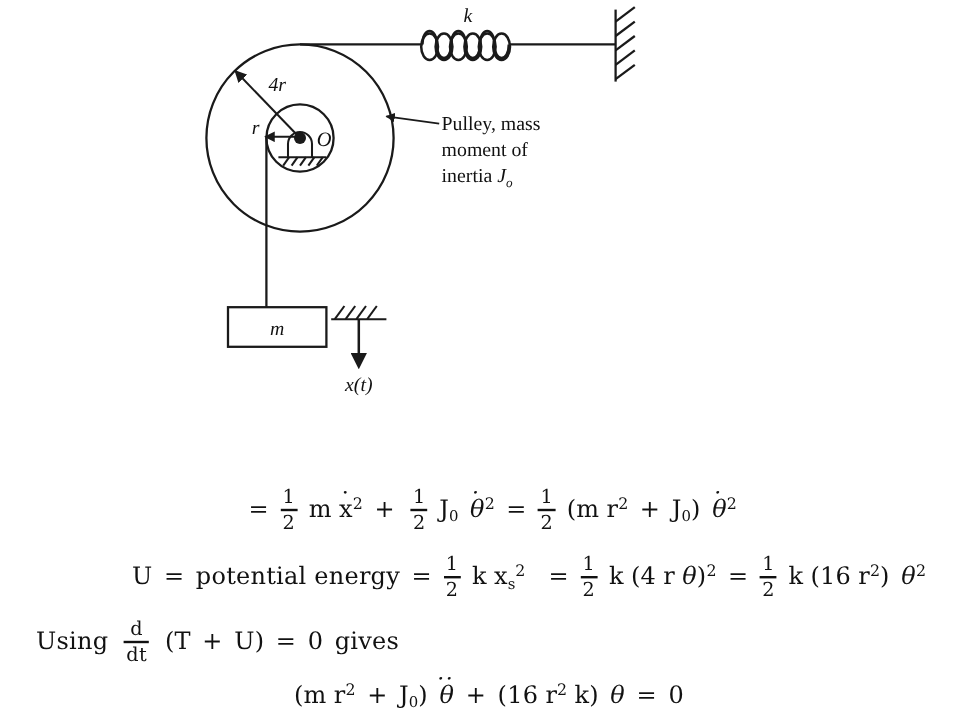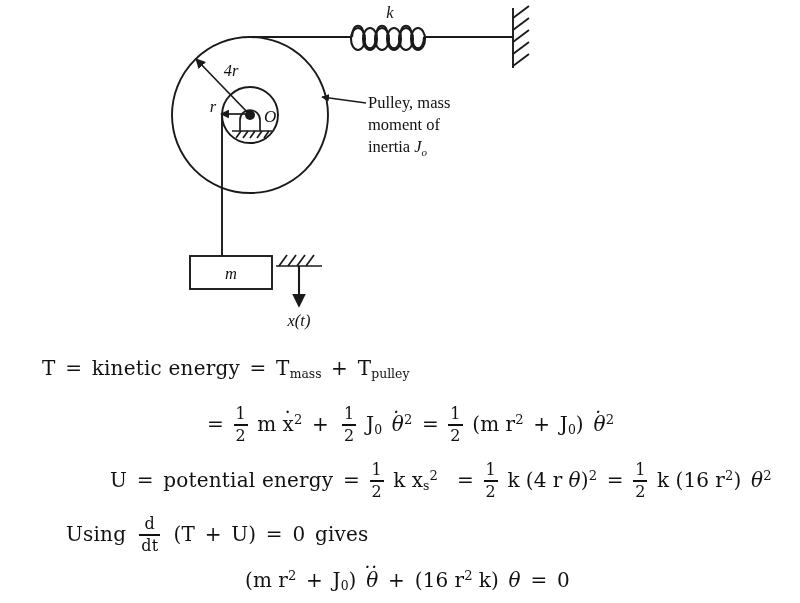--- a/index.html
+++ b/index.html
@@ -198,33 +198,30 @@
 
     <text class="lbl lbl-italic" x="390" y="18" font-size="16.5" text-anchor="middle">k</text>
 
     <text class="lbl" x="368" y="108" font-size="16.5">Pulley, mass</text>
     <text class="lbl" x="368" y="130" font-size="16.5">moment of</text>
     <text class="lbl" x="368" y="152" font-size="16.5">inertia <tspan class="lbl-italic">J</tspan><tspan class="lbl-italic" font-size="11" dy="4">o</tspan></text>
   </svg>
 
   <div class="eqblock">
 
-    <div class="eqline" style="left:42px; top:12px;">
-      <span>T</span><span class="spw"></span><span>=</span><span class="spw"></span><span>kinetic energy</span><span class="spw"></span><span>=</span><span class="spw"></span><span>T</span><span class="sub">mass</span><span class="spw"></span><span>+</span><span class="spw"></span><span>T</span><span class="sub">pulley</span>
-    </div>
 
     <div class="eqline" style="left:207px; top:60px;">
       <span>=</span><span class="sp"></span><span class="frac"><span class="num">1</span><span class="bar"></span><span class="den">2</span></span><span class="sp"></span><span>m</span><span class="sp"></span><span class="dotwrap"><span class="dots">·</span><span>x</span></span><span class="sup">2</span><span class="spw"></span><span>+</span><span class="spw"></span><span class="frac"><span class="num">1</span><span class="bar"></span><span class="den">2</span></span><span class="sp"></span><span>J</span><span class="sub">0</span><span class="spw"></span><span class="dotwrap offR it"><span class="dots">·</span><span>θ</span></span><span class="sup">2</span><span class="spw"></span><span>=</span><span class="sp"></span><span class="frac"><span class="num">1</span><span class="bar"></span><span class="den">2</span></span><span class="sp"></span><span>(</span><span>m</span><span class="sp"></span><span>r</span><span class="sup">2</span><span class="spw"></span><span>+</span><span class="spw"></span><span>J</span><span class="sub">0</span><span>)</span><span class="spw"></span><span class="dotwrap offR it"><span class="dots">·</span><span>θ</span></span><span class="sup">2</span>
     </div>
 
     <div class="eqline" style="left:110px; top:116px;">
       <span>U</span><span class="spw"></span><span>=</span><span class="spw"></span><span>potential energy</span><span class="spw"></span><span>=</span><span class="sp"></span><span class="frac"><span class="num">1</span><span class="bar"></span><span class="den">2</span></span><span class="sp"></span><span>k</span><span class="sp"></span><span>x</span><span class="sub">s</span><span class="sup">2</span><span class="spw"></span><span class="spw"></span><span>=</span><span class="sp"></span><span class="frac"><span class="num">1</span><span class="bar"></span><span class="den">2</span></span><span class="sp"></span><span>k</span><span class="sp"></span><span>(</span><span>4</span><span class="sp"></span><span>r</span><span class="sp"></span><span class="it">θ</span><span>)</span><span class="sup">2</span><span class="spw"></span><span>=</span><span class="sp"></span><span class="frac"><span class="num">1</span><span class="bar"></span><span class="den">2</span></span><span class="sp"></span><span>k</span><span class="sp"></span><span>(</span><span>16</span><span class="sp"></span><span>r</span><span class="sup">2</span><span>)</span><span class="spw"></span><span class="it">θ</span><span class="sup">2</span>
     </div>
 
-    <div class="eqline" style="left:30px; top:170px;margin-left:36px;">
+    <div class="eqline" style="left:30px; top:170px;">
       <span>Using</span><span class="spw"></span><span class="frac"><span class="num">d</span><span class="bar"></span><span class="den">dt</span></span><span class="spw"></span><span>(</span><span>T</span><span class="spw"></span><span>+</span><span class="spw"></span><span>U</span><span>)</span><span class="spw"></span><span>=</span><span class="spw"></span><span>0</span><span class="spw"></span><span>gives</span>
     </div>
 
     <div class="eqline" style="left:245px; top:223px;">
       <span>(</span><span>m</span><span class="sp"></span><span>r</span><span class="sup">2</span><span class="spw"></span><span>+</span><span class="spw"></span><span>J</span><span class="sub">0</span><span>)</span><span class="spw"></span><span class="dotwrap offR it"><span class="dots">··</span><span>θ</span></span><span class="spw"></span><span>+</span><span class="spw"></span><span>(</span><span>16</span><span class="sp"></span><span>r</span><span class="sup">2</span><span class="sp"></span><span>k</span><span>)</span><span class="spw"></span><span class="it">θ</span><span class="spw"></span><span>=</span><span class="spw"></span><span>0</span>
     </div>
 
   </div>
 </div>
 

